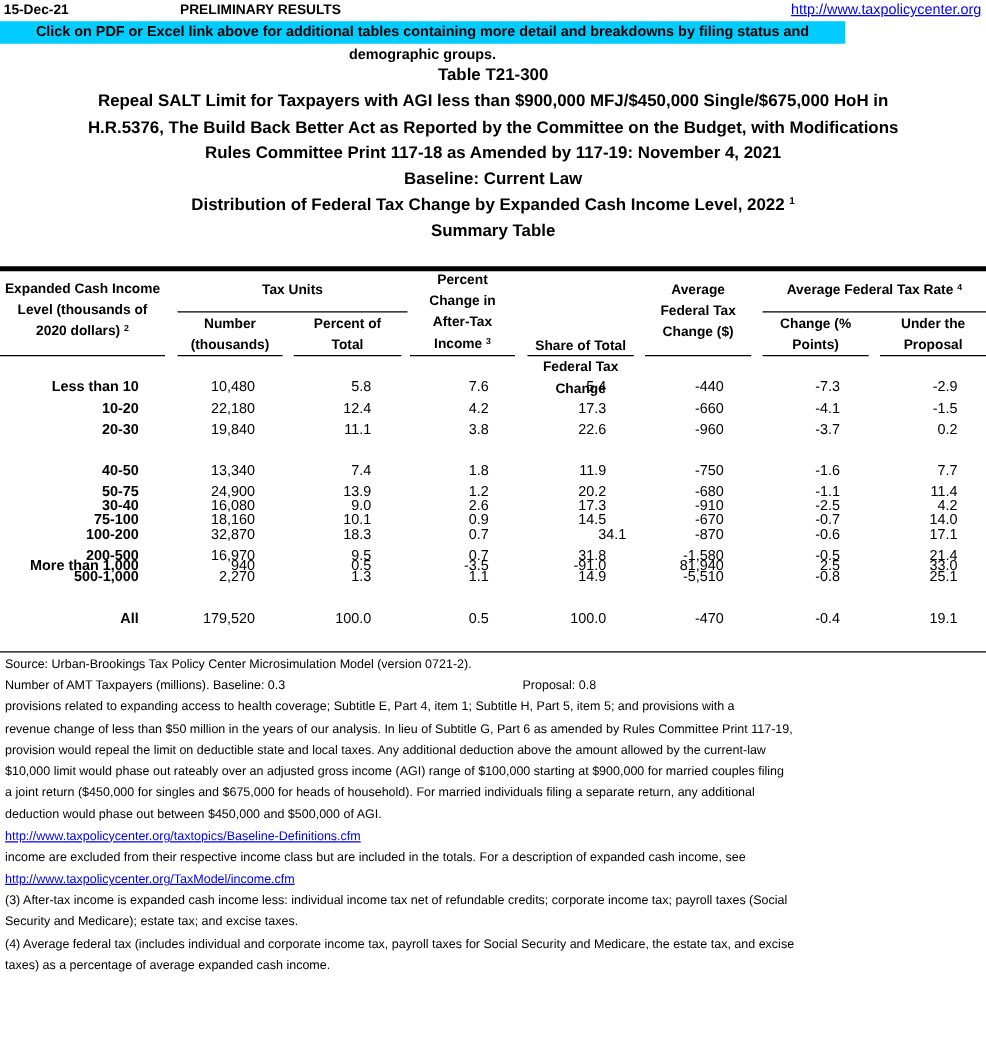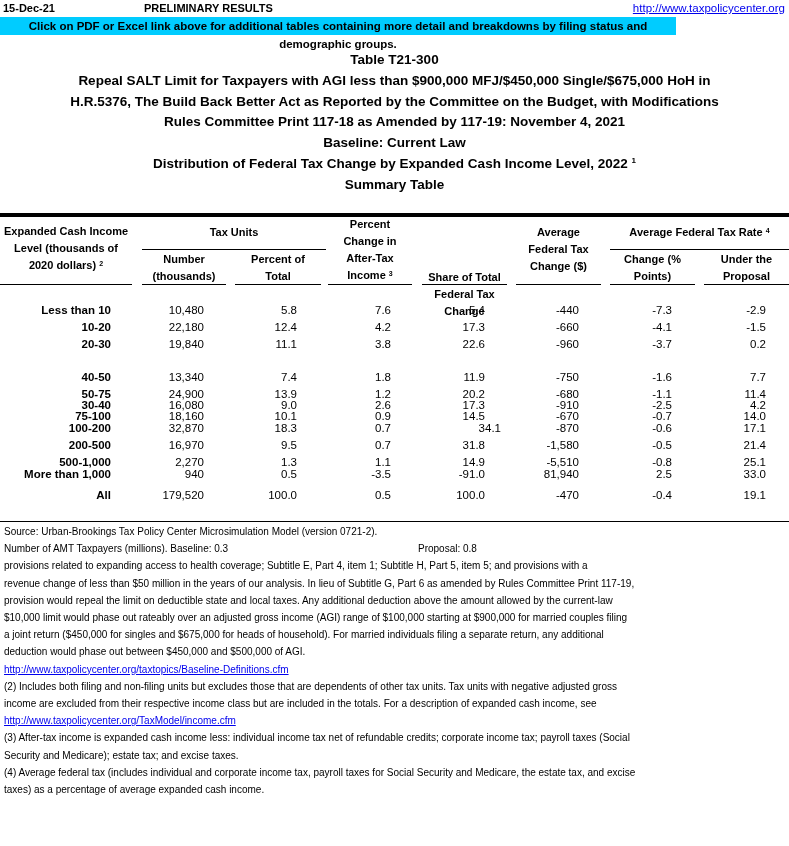--- a/index.html
+++ b/index.html
@@ -212,21 +212,21 @@
     <div class="row" style="top: 453.65px;">
       <span class="c lbl" style="right: 678px;">500-1,000</span>
       <span class="c" style="right: 585px;">2,270</span>
       <span class="c" style="right: 492px;">1.3</span>
       <span class="c" style="right: 398px;">1.1</span>
       <span class="c" style="right: 304px;">14.9</span>
       <span class="c" style="right: 210px;">-5,510</span>
       <span class="c" style="right: 117px;">-0.8</span>
       <span class="c" style="right: 23px;">25.1</span>
     </div>
-    <div class="row" style="top: 466px;">
+    <div class="row" style="top: 445px;">
       <span class="c lbl" style="right: 678px;">More than 1,000</span>
       <span class="c" style="right: 585px;">940</span>
       <span class="c" style="right: 492px;">0.5</span>
       <span class="c" style="right: 398px;">-3.5</span>
       <span class="c" style="right: 304px;">-91.0</span>
       <span class="c" style="right: 210px;">81,940</span>
       <span class="c" style="right: 117px;">2.5</span>
       <span class="c" style="right: 23px;">33.0</span>
     </div>
     <div class="row" style="top: 487.35px;">
@@ -249,20 +249,19 @@
     <span>Number of AMT Taxpayers (millions).  Baseline: 0.3</span>
     <span class="amt-prop">Proposal: 0.8</span>
   </div>
   <div class="ln">provisions related to expanding access to health coverage; Subtitle E, Part 4, item 1; Subtitle H, Part 5, item 5; and provisions with a</div>
   <div class="ln">revenue change of less than $50 million in the years of our analysis. In lieu of Subtitle G, Part 6 as amended by Rules Committee Print 117-19,</div>
   <div class="ln">provision would repeal the limit on deductible state and local taxes. Any additional deduction above the amount allowed by the current-law</div>
   <div class="ln">$10,000 limit would phase out rateably over an adjusted gross income (AGI) range of $100,000 starting at $900,000 for married couples filing</div>
   <div class="ln">a joint return ($450,000 for singles and $675,000 for heads of household). For married individuals filing a separate return, any additional</div>
   <div class="ln">deduction would phase out between $450,000 and $500,000 of AGI.</div>
   <div class="ln"><span class="lnk">http://www.taxpolicycenter.org/taxtopics/Baseline-Definitions.cfm</span></div>
-  <div class="ln">(2) Includes both filing and non-filing units but excludes those that are dependents of other tax units. Tax units with negative adjusted gross</div>
   <div class="ln">income are excluded from their respective income class but are included in the totals. For a description of expanded cash income, see</div>
   <div class="ln"><span class="lnk">http://www.taxpolicycenter.org/TaxModel/income.cfm</span></div>
   <div class="ln">(3) After-tax income is expanded cash income less: individual income tax net of refundable credits; corporate income tax; payroll taxes (Social</div>
   <div class="ln">Security and Medicare); estate tax; and excise taxes.</div>
   <div class="ln">(4) Average federal tax (includes individual and corporate income tax, payroll taxes for Social Security and Medicare, the estate tax, and excise</div>
   <div class="ln">taxes) as a percentage of average expanded cash income.</div>
 </div>
 
 </body></html>

